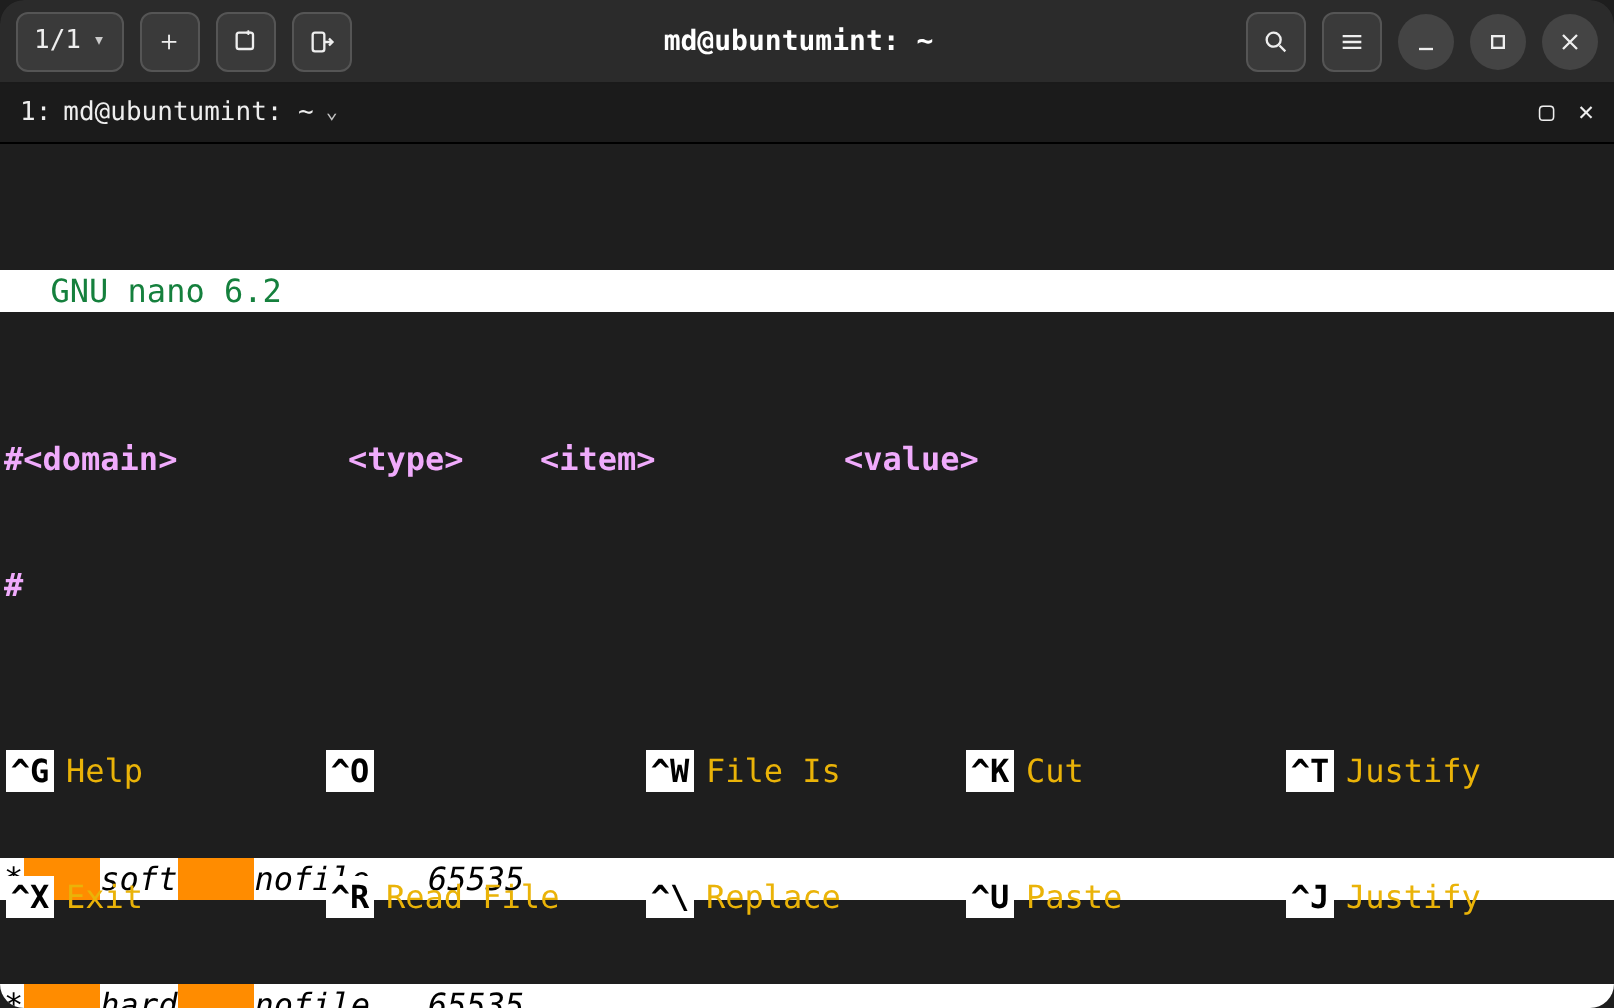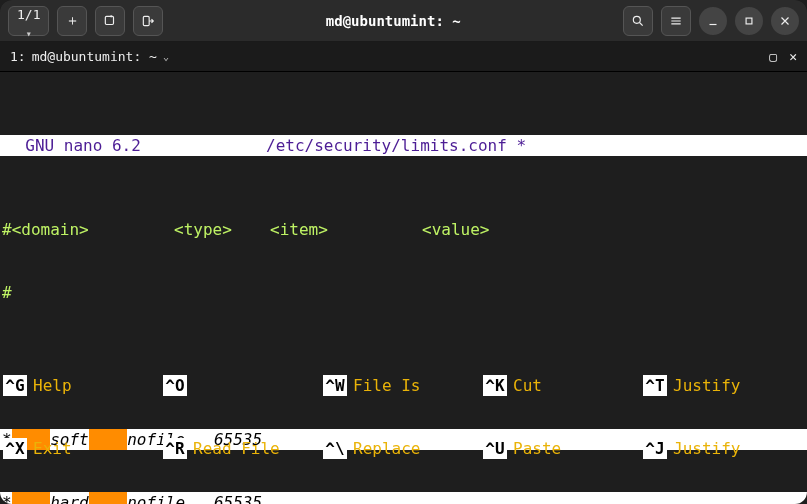--- a/index.html
+++ b/index.html
@@ -16,21 +16,21 @@
     gap: 8px;
     border-bottom: 1px solid #1a1a1a;
     border-radius: 12px 12px 0 0;
   }
   .tb-left, .tb-right { display: flex; align-items: center; gap: 8px; }
   .tb-center { flex: 1; text-align: center; font-size: 14px; font-weight: bold; color: #fff; }
 
   .tab-counter {
     display: flex; align-items: center;
     background: #3a3a3a; border: 1px solid #555; border-radius: 6px;
-    height: 30px; padding: 0 8px; font-size: 13px; gap: 6px; flex-direction: column;
+    height: 30px; padding: 0 8px; font-size: 13px; gap: 6px;
   }
   .tab-counter .chev { font-size: 10px; opacity: .8; }
 
   .tb-btn {
     width: 30px; height: 30px;
     background: #3a3a3a; border: 1px solid #555; border-radius: 6px;
     display: flex; align-items: center; justify-content: center;
     font-size: 14px; color: #eee;
   }
   .tb-btn.round { border-radius: 50%; width: 28px; height: 28px; background: #444; border: none; }
@@ -50,30 +50,30 @@
   
   .term {
     font-size: 16px;
     line-height: 21px;
     white-space: pre;
     font-family: "DejaVu Sans Mono", "Liberation Mono", monospace;
     padding: 0;
   }
   .nano-title {
     background: #fff;
-    color: #4c1d95;
+    color: #15803d;
     height: 21px;
     padding: 0 6px;
     display: flex;
   }
   .nano-title .nt-left { width: 260px; }
   .nano-title .nt-center { flex: 1; }
 
   .line { height: 21px; padding-left: 2px; }
-  .cyan { color: #bef264; }
+  .cyan { color: #f0abfc; font-weight: bold; }
 
   .hl-row { background: #fff; color: #000; height: 21px; display: flex; padding-left: 2px; }
   .hl-row .seg { display: inline-block; font-style: italic; }
   .hl-row .sel { background: #ff8c00; }
 
   
   .c-dom { display: inline-block; width: 172px; }
   .c-typ { display: inline-block; width: 96px; }
   .c-itm { display: inline-block; width: 152px; }
   .c-val { display: inline-block; }
@@ -154,21 +154,20 @@
     <div class="right">
       <span class="winctl">▢</span>
       <span class="winctl">✕</span>
     </div>
   </div>
 
   <div class="term">
 
     <div class="nano-title">
       <span class="nt-left">  GNU nano 6.2</span>
-      <span class="nt-center">/etc/security/limits.conf *</span>
     </div>
 
     <div class="line cyan"><span class="c-dom">#&lt;domain&gt;</span><span class="c-typ">&lt;type&gt;</span><span class="c-itm">&lt;item&gt;</span><span class="c-val">&lt;value&gt;</span></div>
     <div class="line cyan">#</div>
     <div class="line"> </div>
 
     <div class="hl-row"><span class="seg">*</span><span class="seg sel">    </span><span class="seg">soft</span><span class="seg sel">    </span><span class="seg">nofile</span><span class="seg">   </span><span class="seg">65535</span></div>
     <div class="hl-row"><span class="seg">*</span><span class="seg sel">    </span><span class="seg">hard</span><span class="seg sel">    </span><span class="seg">nofile</span><span class="seg">   </span><span class="seg">65535</span></div>
 
     

